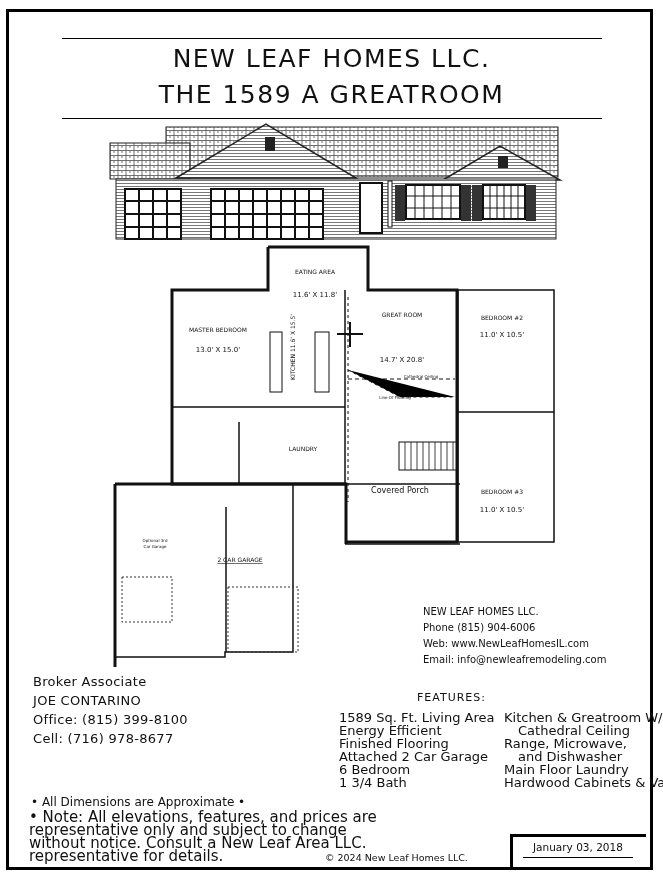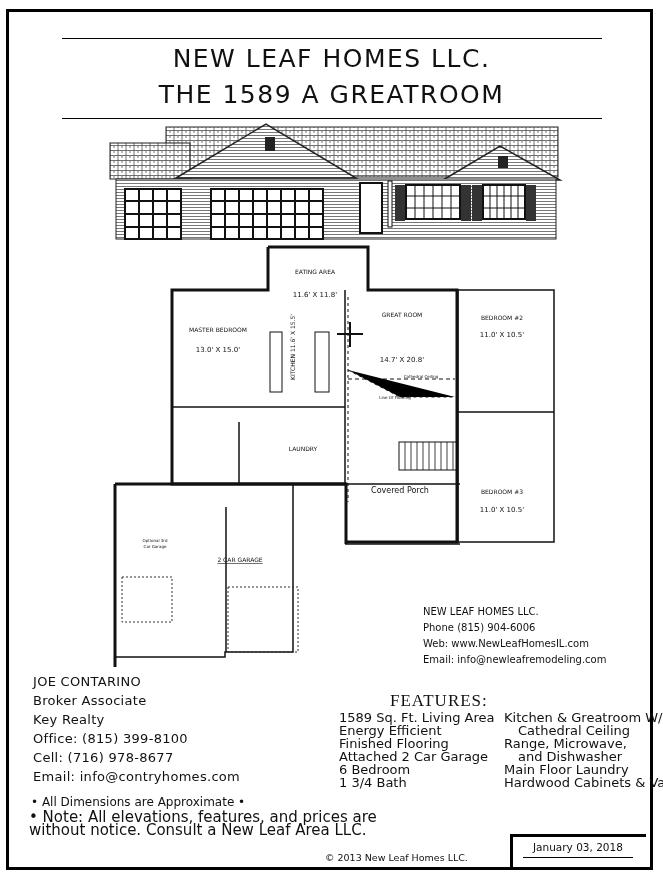--- a/index.html
+++ b/index.html
@@ -5,21 +5,21 @@
   html, body { margin:0; padding:0; background:#fff; }
   body { width:663px; height:878px; position:relative; overflow:hidden; font-family:"DejaVu Sans", sans-serif; color:#111; }
   .frame { position:absolute; left:6px; top:9px; width:647px; height:861px; border:3px solid #000; box-sizing:border-box; }
   .hr { position:absolute; height:1px; background:#000; }
   .title { position:absolute; left:0; width:663px; text-align:center; font-size:25px; letter-spacing:1.5px; font-weight:normal; }
   .elev { position:absolute; left:108px; top:121px; width:460px; height:122px; }
   .plan { position:absolute; left:110px; top:242px; width:445px; height:425px; }
   .txt { position:absolute; white-space:nowrap; }
   .builder { left:423px; top:604px; font-size:10px; line-height:16px; }
   .agent { left:33px; top:672px; font-size:13px; line-height:19px; letter-spacing:0.3px; }
-  .feat-title { left:390px; top:691px; font-size:17px; letter-spacing:1px;font-family:Liberation Serif, serif; }
+  .feat-title { left:417px; top:691px; font-size:11px; letter-spacing:1px; }
   .feat-col { font-size:13px; line-height:13px; top:711px;margin-left:28px; }
   .feat-col div.indent { padding-left:14px; }
   .dims { left:31px; top:795px; font-size:12px; }
   .note { left:29px; top:811px; font-size:15px; line-height:13px; }
   .copy { left:325px; top:852px; font-size:9.5px; }
   .datebox { position:absolute; left:510px; top:834px; width:136px; height:36px; border:3px solid #000; border-right:none; border-bottom:none; box-sizing:border-box; }
   .date { position:absolute; left:20px; top:4px; font-size:10.5px; }
   .dateline { position:absolute; left:10px; top:20px; width:110px; height:1px; background:#000; }
 </style>
 </head>
@@ -121,26 +121,24 @@
 </svg>
 
 <div class="txt builder">
   <div>NEW LEAF HOMES LLC.</div>
   <div>Phone (815) 904-6006</div>
   <div>Web: www.NewLeafHomesIL.com</div>
   <div>Email: info@newleafremodeling.com</div>
 </div>
 
 <div class="txt agent">
+  <div>Broker Associate</div>
   <div>JOE CONTARINO</div>
-  <div>Broker Associate</div>
-  <div>Key Realty</div>
   <div>Office: (815) 399-8100</div>
   <div>Cell: (716) 978-8677</div>
-  <div>Email: info@contryhomes.com</div>
 </div>
 
 <div class="txt feat-title">FEATURES:</div>
 <div class="txt feat-col" style="left:311px;">
   <div>1589 Sq. Ft. Living Area</div>
   <div>Energy Efficient</div>
   <div>Finished Flooring</div>
   <div>Attached 2 Car Garage</div>
   <div>6 Bedroom</div>
   <div>1 3/4 Bath</div>
@@ -150,19 +148,21 @@
   <div class="indent">Cathedral Ceiling</div>
   <div>Range, Microwave,</div>
   <div class="indent">and Dishwasher</div>
   <div>Main Floor Laundry</div>
   <div>Hardwood Cabinets &amp; Vanities</div>
 </div>
 
 <div class="txt dims">• All Dimensions are Approximate •</div>
 <div class="txt note">
   <div>• Note: All elevations, features, and prices are</div>
+  <div>representative only and subject to change</div>
   <div>without notice. Consult a New Leaf Area LLC.</div>
+  <div>representative for details.</div>
 </div>
-<div class="txt copy">© 2013 New Leaf Homes LLC.</div>
+<div class="txt copy">© 2024 New Leaf Homes LLC.</div>
 <div class="datebox">
   <div class="date">January 03, 2018</div>
   <div class="dateline"></div>
 </div>
 
 </body></html>

